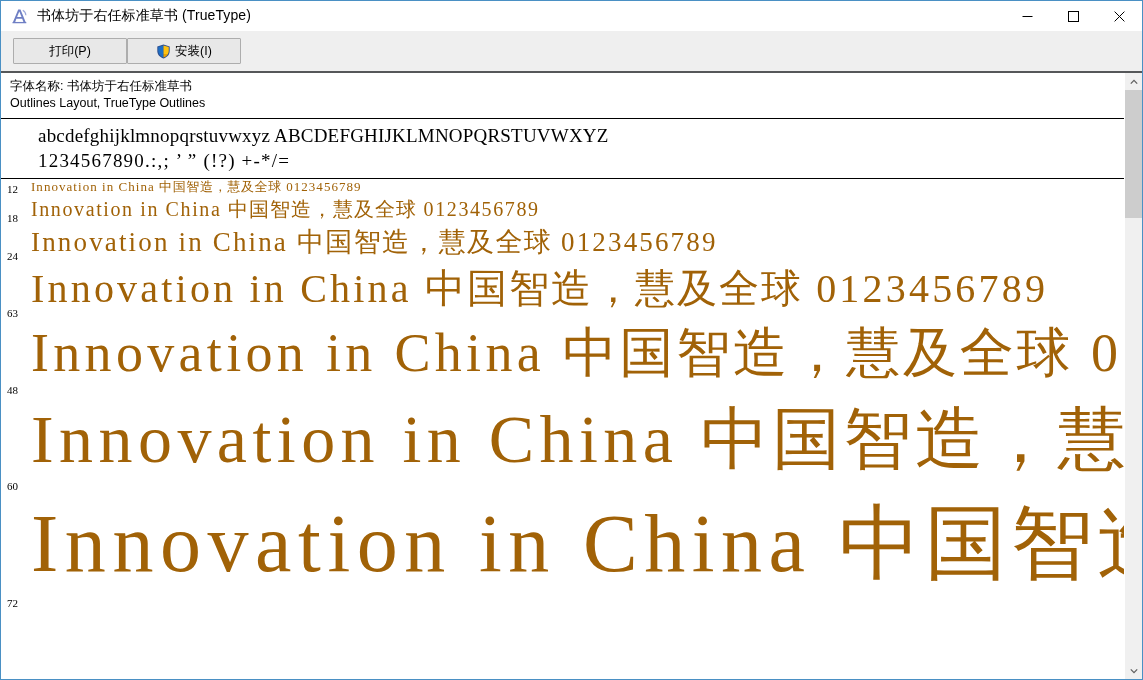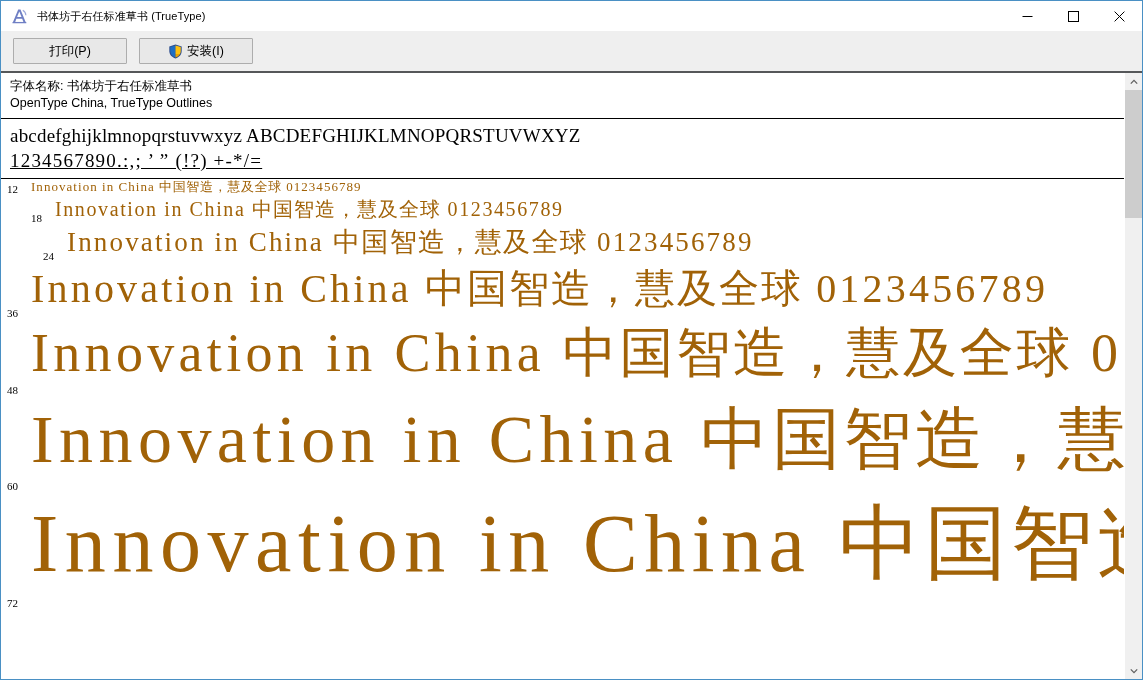--- a/index.html
+++ b/index.html
@@ -44,21 +44,21 @@
     width: 22px;
     height: 22px;
     margin-left: 8px;
     margin-right: 6px;
     flex: 0 0 auto;
     display: flex;
     align-items: center;
     justify-content: center;
   }
   .title-text {
-    font-size: 11px;
+    font-size: 14px;
     color: #000000;
     white-space: nowrap;
     letter-spacing: 0.1px;
     font-family: "Liberation Sans", sans-serif;
   }
   .caption-buttons {
     position: absolute;
     right: 0; top: 0;
     height: 30px;
     display: flex;
@@ -93,21 +93,20 @@
     background: #e8e8e8;
     border: 1px solid #adadad;
     border-radius: 1px;
     font-size: 12.5px;
     color: #000;
     display: inline-flex;
     align-items: center;
     justify-content: center;
     gap: 4px;
     padding: 0 10px;
-    margin-right: 12px;
     cursor: default;
     font-family: "Liberation Sans", sans-serif;
     box-sizing: border-box;
   }
   .shield { width: 15px; height: 15px; flex: 0 0 auto; display:block; }
 
   
   .content-wrap {
     flex: 1 1 auto;
     display: flex;
@@ -143,22 +142,23 @@
   .alpha {
     padding: 4px 0 2px 9px;
     font-family: "Liberation Serif", "DejaVu Serif", serif;
   }
   .alpha div {
     font-size: 19px;
     line-height: 25px;
     color: #000;
     white-space: nowrap;
     letter-spacing: 0.2px;
-  }
-  .alpha .line2 { letter-spacing: 1.2px; text-decoration: underline; }
+    margin-left: 28px;
+  }
+  .alpha .line2 { letter-spacing: 1.2px; }
 
   
   .samples {
     position: relative;
   }
   .srow {
     position: relative;
     white-space: nowrap;
     overflow: hidden;
     display: flex;
@@ -273,45 +273,45 @@
       <span>安装(I)</span>
     </button>
   </div>
 
   <div class="content-wrap">
 
     <div class="preview">
 
       <div class="info">
         <div>字体名称: 书体坊于右任标准草书</div>
-        <div>OpenType China, TrueType Outlines</div>
+        <div>Outlines Layout, TrueType Outlines</div>
       </div>
       <div class="rule"></div>
 
       <div class="alpha">
         <div class="line1">abcdefghijklmnopqrstuvwxyz ABCDEFGHIJKLMNOPQRSTUVWXYZ</div>
         <div class="line2">1234567890.:,; ’ ” (!?) +-*/=</div>
       </div>
       <div class="rule"></div>
 
       <div class="samples" id="samples">
           <div class="srow" style="height: 18.46px;">
             <span class="ssize">12</span>
             <span class="stext" style="font-size: 13px; line-height: 15.6px;"><span>Innovation in China </span><span class="cjk">中国智造，慧及全球</span><span> 0123456789</span></span>
           </div>
-          <div class="srow" style="height: 28.4px; padding-left: 24px;">
+          <div class="srow" style="height: 28.4px;">
             <span class="ssize">18</span>
             <span class="stext" style="font-size: 20px; line-height: 24px;"><span>Innovation in China </span><span class="cjk">中国智造，慧及全球</span><span> 0123456789</span></span>
           </div>
-          <div class="srow" style="height: 38.34px; padding-left: 36px;">
+          <div class="srow" style="height: 38.34px;">
             <span class="ssize">24</span>
             <span class="stext" style="font-size: 27px; line-height: 32.4px;"><span>Innovation in China </span><span class="cjk">中国智造，慧及全球</span><span> 0123456789</span></span>
           </div>
           <div class="srow" style="height: 56.8px;">
-            <span class="ssize">36</span>
+            <span class="ssize">63</span>
             <span class="stext" style="font-size: 40px; line-height: 48px;"><span>Innovation in China </span><span class="cjk">中国智造，慧及全球</span><span> 0123456789</span></span>
           </div>
           <div class="srow" style="height: 76.68px;">
             <span class="ssize">48</span>
             <span class="stext" style="font-size: 54px; line-height: 64.8px;"><span>Innovation in China </span><span class="cjk">中国智造，慧及全球</span><span> 0123456789</span></span>
           </div>
           <div class="srow" style="height: 96.56px;">
             <span class="ssize">60</span>
             <span class="stext" style="font-size: 68px; line-height: 81.6px;"><span>Innovation in China </span><span class="cjk">中国智造，慧及全球</span></span>
           </div>

